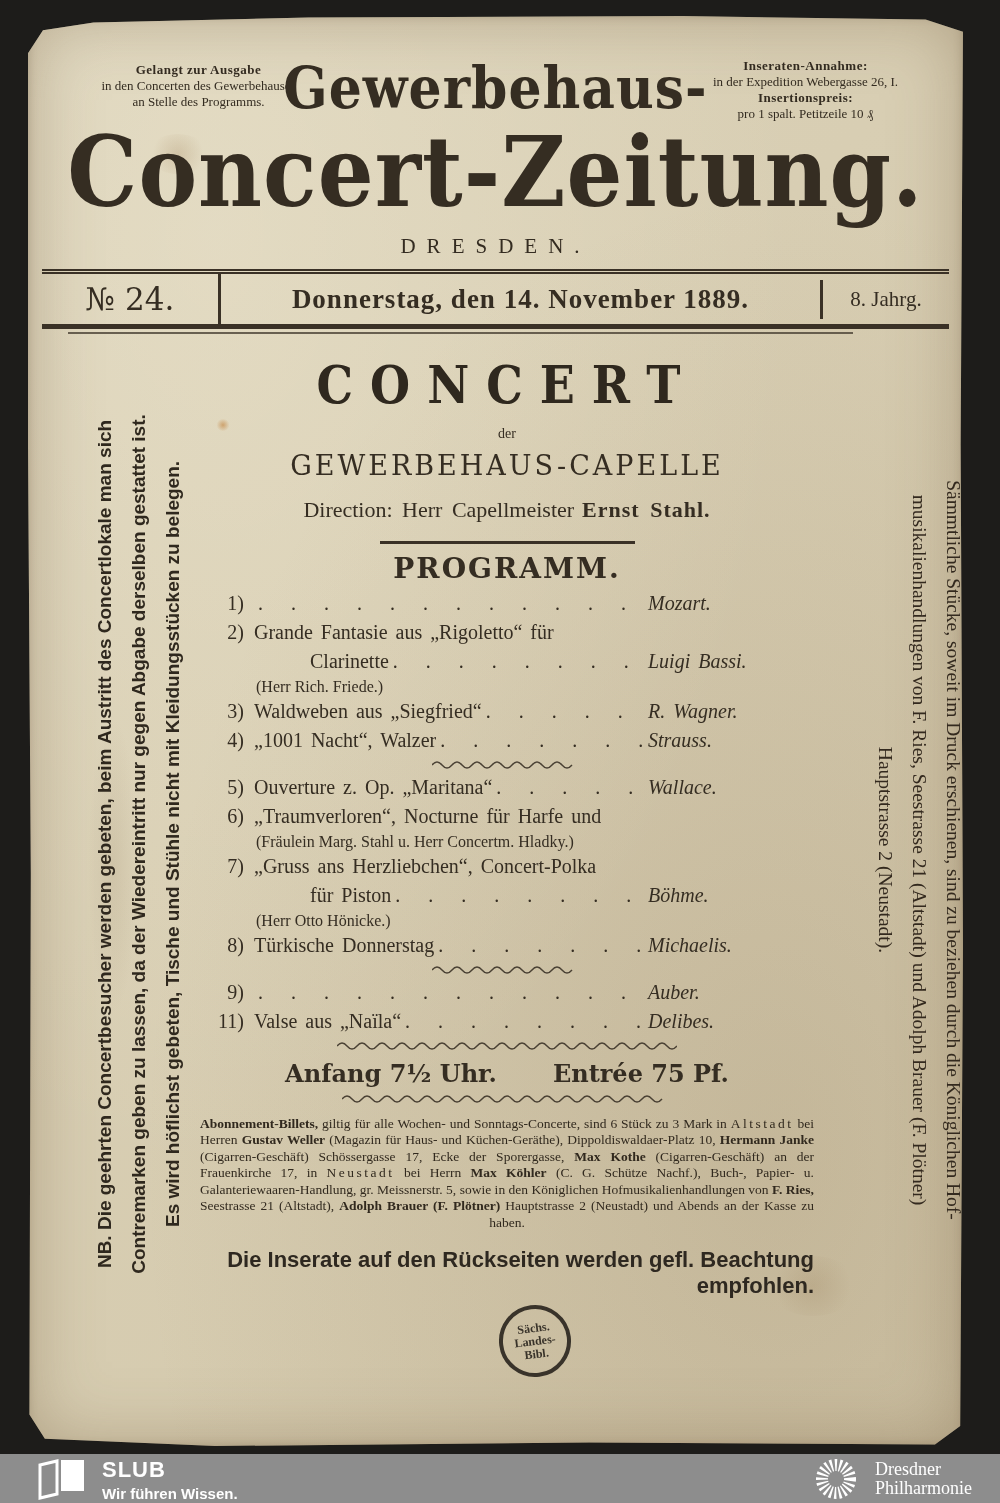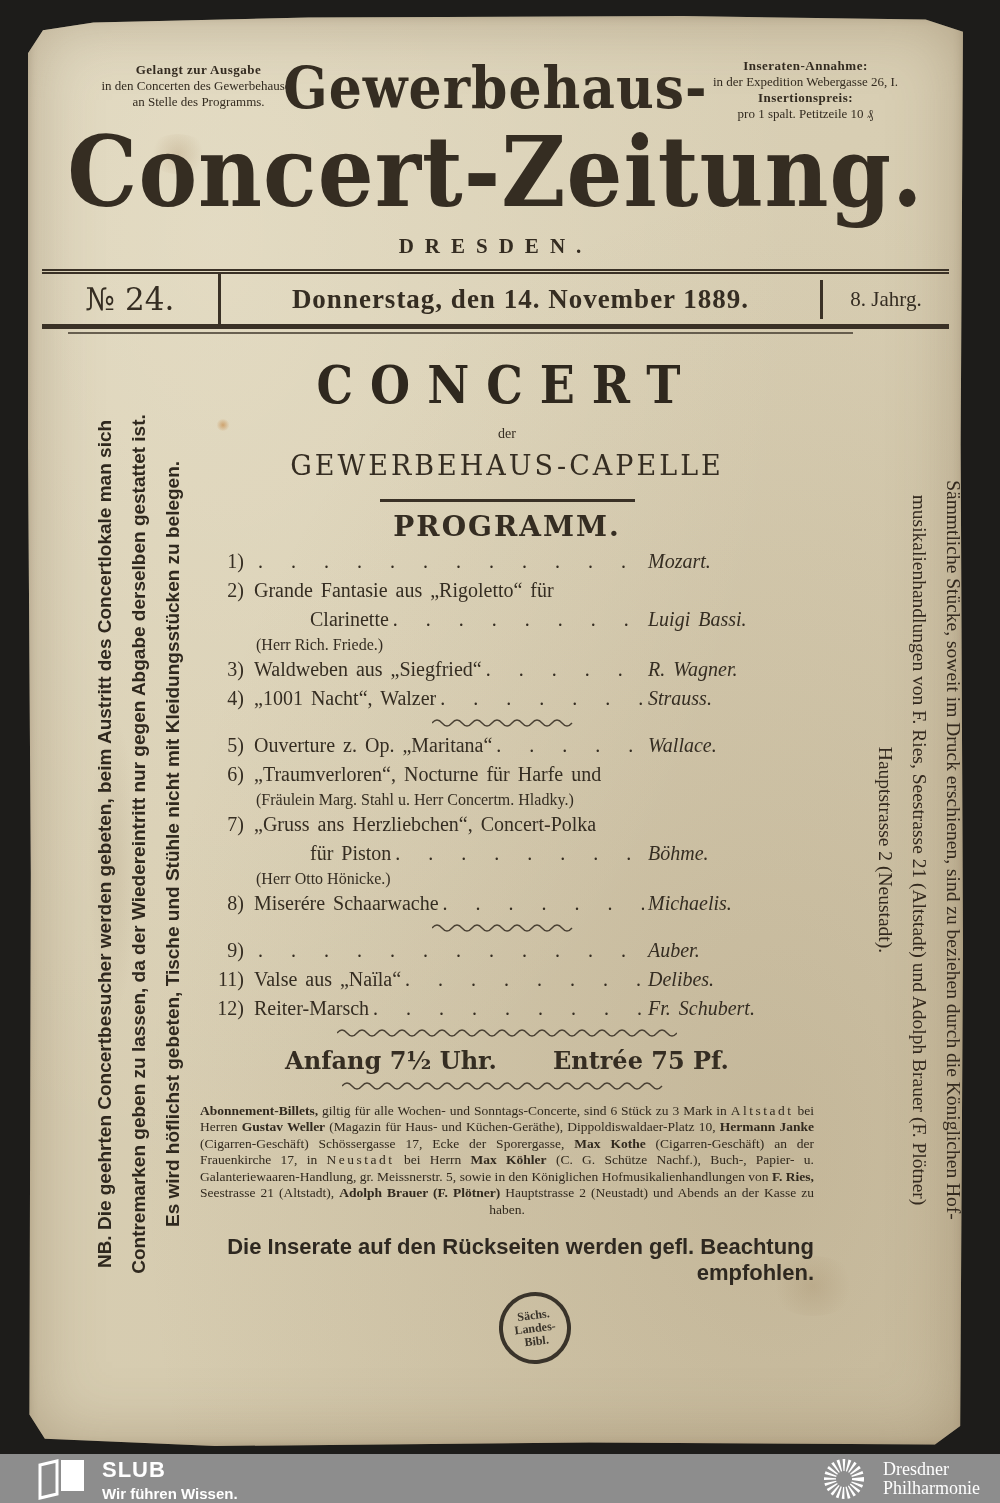--- a/index.html
+++ b/index.html
@@ -26,21 +26,21 @@
   .stain4{left:60px;top:700px;width:50px;height:300px;background:radial-gradient(ellipse,rgba(120,95,60,.12),rgba(120,95,60,0) 70%);}
 
   
   .mast{position:relative;padding-top:44px;text-align:center;}
   .mast-note{position:absolute;top:46px;font-size:13px;line-height:16px;text-align:center;color:#332b20;}
   .mast-note .nb{font-weight:bold;letter-spacing:.5px;}
   .note-left{left:48px;width:245px;}
   .note-right{right:30px;width:255px;top:42px;}
   .title1{font-family:"DejaVu Serif",serif;font-weight:bold;font-size:52px;line-height:56px;letter-spacing:1px;transform:scaleY(1.12);}
   .title2{font-family:"DejaVu Serif",serif;font-weight:bold;font-size:88px;line-height:96px;letter-spacing:1px;margin-top:8px;transform:scaleY(1.1);}
-  .city{font-size:21px;font-weight:bold;letter-spacing:11px;margin-top:14px;color:#342c21;}
+  .city{font-size:21px;font-weight:normal;letter-spacing:11px;margin-top:14px;color:#342c21;}
 
   
   .issue-bar{
     display:flex;align-items:center;margin:10px 14px 0 14px;
     border-top:5px double #3a3126;border-bottom:5px solid #3a3126;
   }
   .issue-bar .cell{padding:7px 4px;}
   .cell-num{width:168px;text-align:center;border-right:3px solid #3a3126;font-weight:normal;font-size:31px;font-family:"DejaVu Serif",serif;}
   .cell-date{flex:1;text-align:center;font-weight:bold;font-size:27px;letter-spacing:1px;}
   .cell-vol{width:118px;text-align:center;border-left:3px solid #3a3126;font-size:21px;}
@@ -98,21 +98,21 @@
     font-size:19.5px;line-height:34px;text-align:center;color:#33291e;white-space:nowrap;
   }
 
   
   .footer{position:absolute;left:0;bottom:0;width:1000px;height:49px;background:#8d8d8d;display:flex;align-items:center;}
   .slub{display:flex;align-items:flex-start;margin-left:36px;}
   .slub svg{margin-top:2px;}
   .slub-text{margin-left:14px;color:#fff;font-family:"Liberation Sans",sans-serif;}
   .slub-name{font-size:22px;font-weight:bold;line-height:28px;letter-spacing:1px;}
   .slub-tag{font-size:15px;font-weight:bold;margin-top:1px;}
-  .phil{margin-left:auto;margin-right:20px;display:flex;align-items:center;}
+  .phil{margin-left:auto;margin-right:28px;display:flex;align-items:center;}
   .phil-text{color:#fff;font-size:18px;line-height:19px;margin-left:10px;font-family:"Liberation Serif",serif;}
 </style>
 </head>
 <body>
 
 <div class="paper">
   <div class="stain stain1"></div>
   <div class="stain stain2"></div>
   <div class="stain stain3"></div>
   <div class="stain stain4"></div>
@@ -138,20 +138,23 @@
     <div class="cell cell-num">№ 24.</div>
     <div class="cell cell-date">Donnerstag, den 14. November 1889.</div>
     <div class="cell cell-vol">8. Jahrg.</div>
   </div>
   <div class="sub-rule"></div>
 
   <div class="col">
     <div class="concert-title">CONCERT</div>
     <div class="der">der</div>
     <div class="ensemble">GEWERBEHAUS-CAPELLE</div>
+    <div class="direction">
+      <span>Direction: Herr Capellmeister</span><b>Ernst Stahl.</b>
+    </div>
     <div class="rule"></div>
     <div class="prog-head">PROGRAMM.</div>
 
     <div class="prow">
       <span class="pnum">1)</span>
       <span class="leader"></span>
       <span class="pcomp">Mozart.</span>
     </div>
 
     <div class="prow">
@@ -207,21 +210,21 @@
       <span class="pnum"></span>
         <span class="pindent"></span>
       <span class="ptitle">für Piston</span>
       <span class="leader"></span>
       <span class="pcomp">Böhme.</span>
     </div>
     <div class="pnote">(Herr Otto Hönicke.)</div>
 
     <div class="prow">
       <span class="pnum">8)</span>
-      <span class="ptitle">Miserére Schaarwache</span>
+      <span class="ptitle">Türkische Donnerstag</span>
       <span class="leader"></span>
       <span class="pcomp">Michaelis.</span>
     </div>
     <div class="wavy-wrap">
       <svg width="150" height="9" viewBox="0 0 150 9">
           <path d="M0 5 q5 -6 10 0 t10 0 t10 0 t10 0 t10 0 t10 0 t10 0 t10 0 t10 0 t10 0 t10 0 t10 0 t10 0 t10 0" fill="none" stroke="#4a4134" stroke-width="1.4"></path>
         </svg>
     </div>
 
     <div class="prow">
@@ -231,26 +234,20 @@
     </div>
 
 
     <div class="prow">
       <span class="pnum">11)</span>
       <span class="ptitle">Valse aus „Naïla“</span>
       <span class="leader"></span>
       <span class="pcomp">Delibes.</span>
     </div>
 
-    <div class="prow">
-      <span class="pnum">12)</span>
-      <span class="ptitle">Reiter-Marsch</span>
-      <span class="leader"></span>
-      <span class="pcomp">Fr. Schubert.</span>
-    </div>
     <div class="wavy-wrap">
       <svg width="340" height="9" viewBox="0 0 340 9">
           <path d="M0 5 q5 -6 10 0 t10 0 t10 0 t10 0 t10 0 t10 0 t10 0 t10 0 t10 0 t10 0 t10 0 t10 0 t10 0 t10 0 t10 0 t10 0 t10 0 t10 0 t10 0 t10 0 t10 0 t10 0 t10 0 t10 0 t10 0 t10 0 t10 0 t10 0 t10 0 t10 0 t10 0 t10 0 t10 0 t10 0" fill="none" stroke="#4a4134" stroke-width="1.4"></path>
         </svg>
     </div>
 
     <div class="anfang">
       <span>Anfang 7½ Uhr.</span><span class="gap"></span><span>Entrée 75 Pf.</span>
     </div>
     <div class="wavy-wrap">

